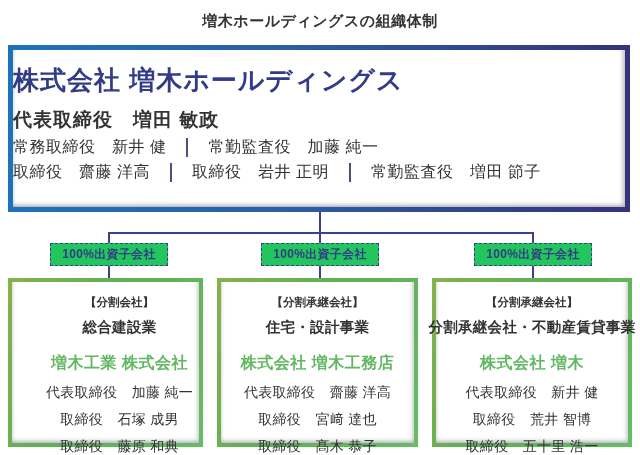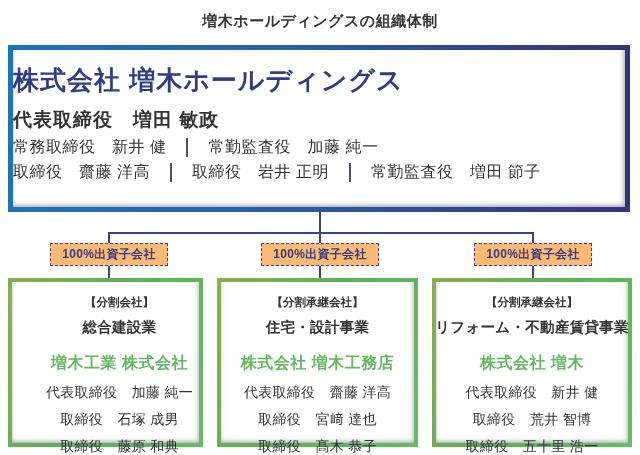--- a/index.html
+++ b/index.html
@@ -27,21 +27,21 @@
   .exec-sep{width:2px;height:19px;background:#4a5178;margin:0 20px;}
   
   .line{position:absolute;background:#3c4285;}
   .v-stub{left:319px;top:212px;width:2px;height:22px;}
   .h-line{left:108px;top:232px;width:426px;height:2px;}
   .drop{width:2px;top:232px;height:46px;}
   .drop.d0{left:108px;} .drop.d1{left:319px;} .drop.d2{left:532px;}
   
   .conn-label{
     position:absolute;top:243px;width:118px;height:23px;box-sizing:border-box;
-    background:#fdba74;border:1px dashed #39418a;
+    background:#22c55e;border:1px dashed #39418a;
     display:flex;align-items:center;justify-content:center;
     font-size:12px;font-weight:700;color:#333d85;letter-spacing:.3px;
   }
   .conn-label.c0{left:50px;} .conn-label.c1{left:261px;} .conn-label.c2{left:474px;}
   
   .sub-box{
     position:absolute;top:278px;height:169px;box-sizing:border-box;
     border:4px solid transparent;
     background:linear-gradient(#fff,#fff) padding-box,
                linear-gradient(115deg,#87b14b 0%,#5cb055 45%,#67bd63 100%) border-box;
@@ -104,20 +104,20 @@
     <div class="sub-tag">【分割承継会社】</div>
     <div class="sub-business">住宅・設計事業</div>
     <div class="sub-name">株式会社 増木工務店</div>
     <div class="sub-exec first">代表取締役　齋藤 洋高</div>
     <div class="sub-exec">取締役　宮﨑 達也</div>
     <div class="sub-exec">取締役　髙木 恭子</div>
   </div>
 
   <div class="sub-box s2">
     <div class="sub-tag">【分割承継会社】</div>
-    <div class="sub-business">リフォーム・不動産賃貸事業</div>
+    <div class="sub-business">分割承継会社・不動産賃貸事業</div>
     <div class="sub-name">株式会社 増木</div>
     <div class="sub-exec first">代表取締役　新井 健</div>
     <div class="sub-exec">取締役　荒井 智博</div>
     <div class="sub-exec">取締役　五十里 浩一</div>
   </div>
 
 </div>
 
 </body></html>

